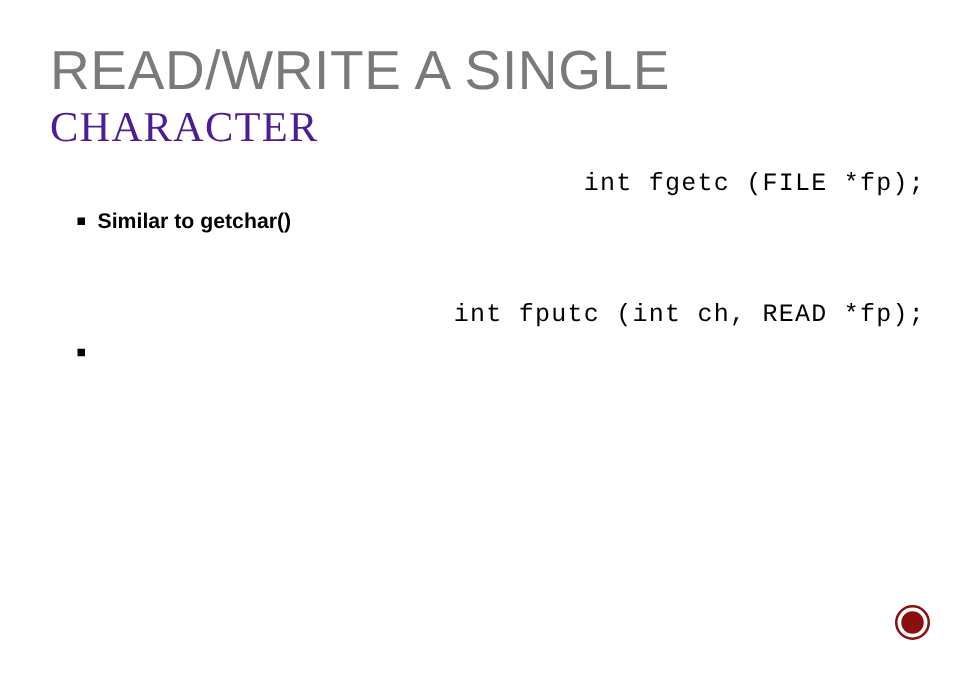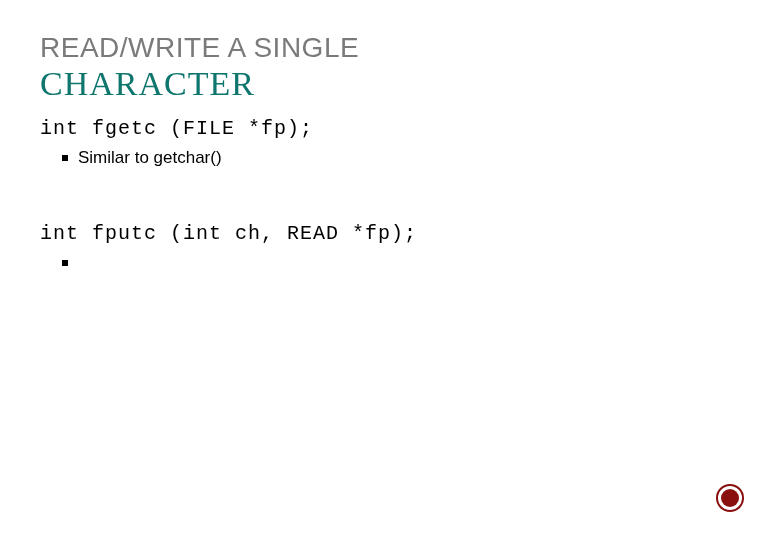--- a/index.html
+++ b/index.html
@@ -9,47 +9,49 @@
     background: #ffffff;
     font-family: Arial, sans-serif;
     position: relative;
     overflow: hidden;
   }
   .slide {
     padding: 32px 40px;
   }
   .title-line1 {
     font-family: Arial, sans-serif;
-    font-size: 28px;
+    font-size: 44px;
     font-weight: 400;
     letter-spacing: 0.5px;
     color: #7a7a7a;
     line-height: 1.15;
   }
   .title-line2 {
     font-family: Georgia, 'Times New Roman', serif;
     font-size: 34px;
     font-weight: 400;
     letter-spacing: 1px;
-    color: #0f766e;
+    color: #4c1d95;
     line-height: 1.15;
     margin-bottom: 14px;
   }
   .code-line {
     font-family: 'Courier New', Courier, monospace;
     font-size: 20px;
     letter-spacing: 1px;
     color: #000000;
     margin-bottom: 8px;
+    text-align: right;
   }
   .bullet-row {
     display: flex;
     align-items: flex-start;
     margin-left: 22px;
     margin-bottom: 6px;
+    font-weight: bold;
   }
   .bullet-mark {
     width: 6px;
     height: 6px;
     background: #000000;
     margin-top: 7px;
     margin-right: 10px;
     flex-shrink: 0;
   }
   .bullet-text {

